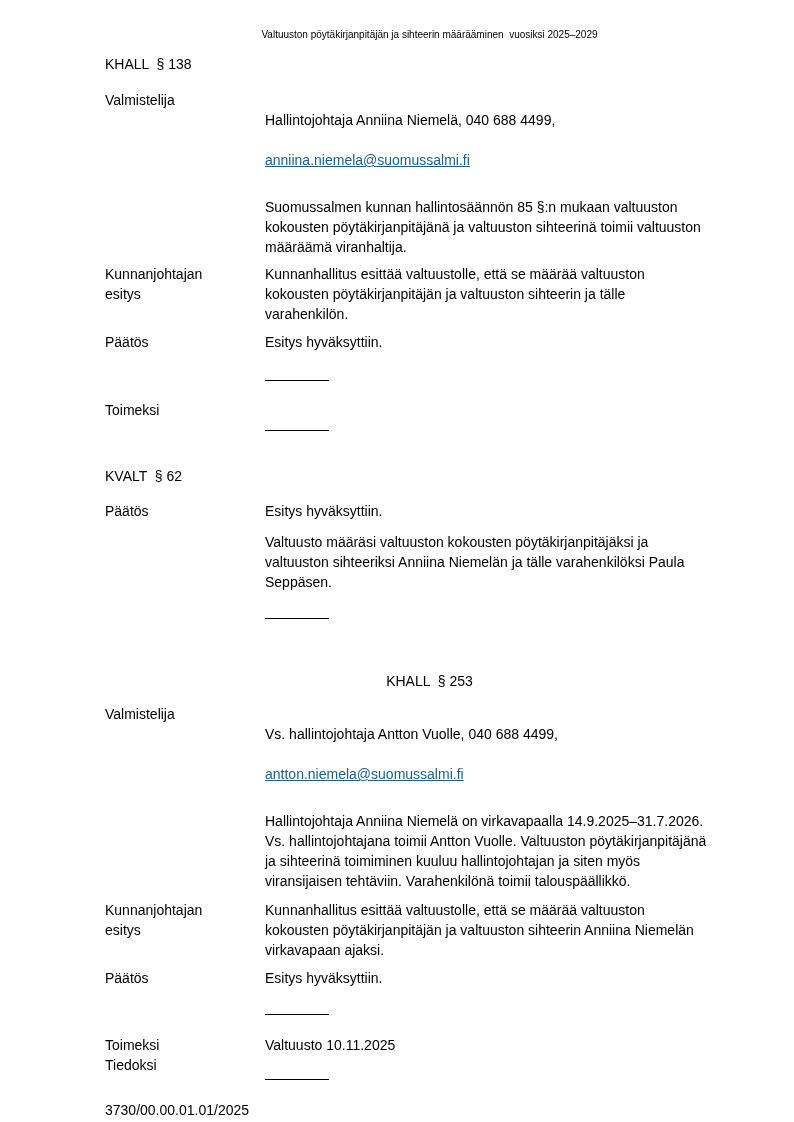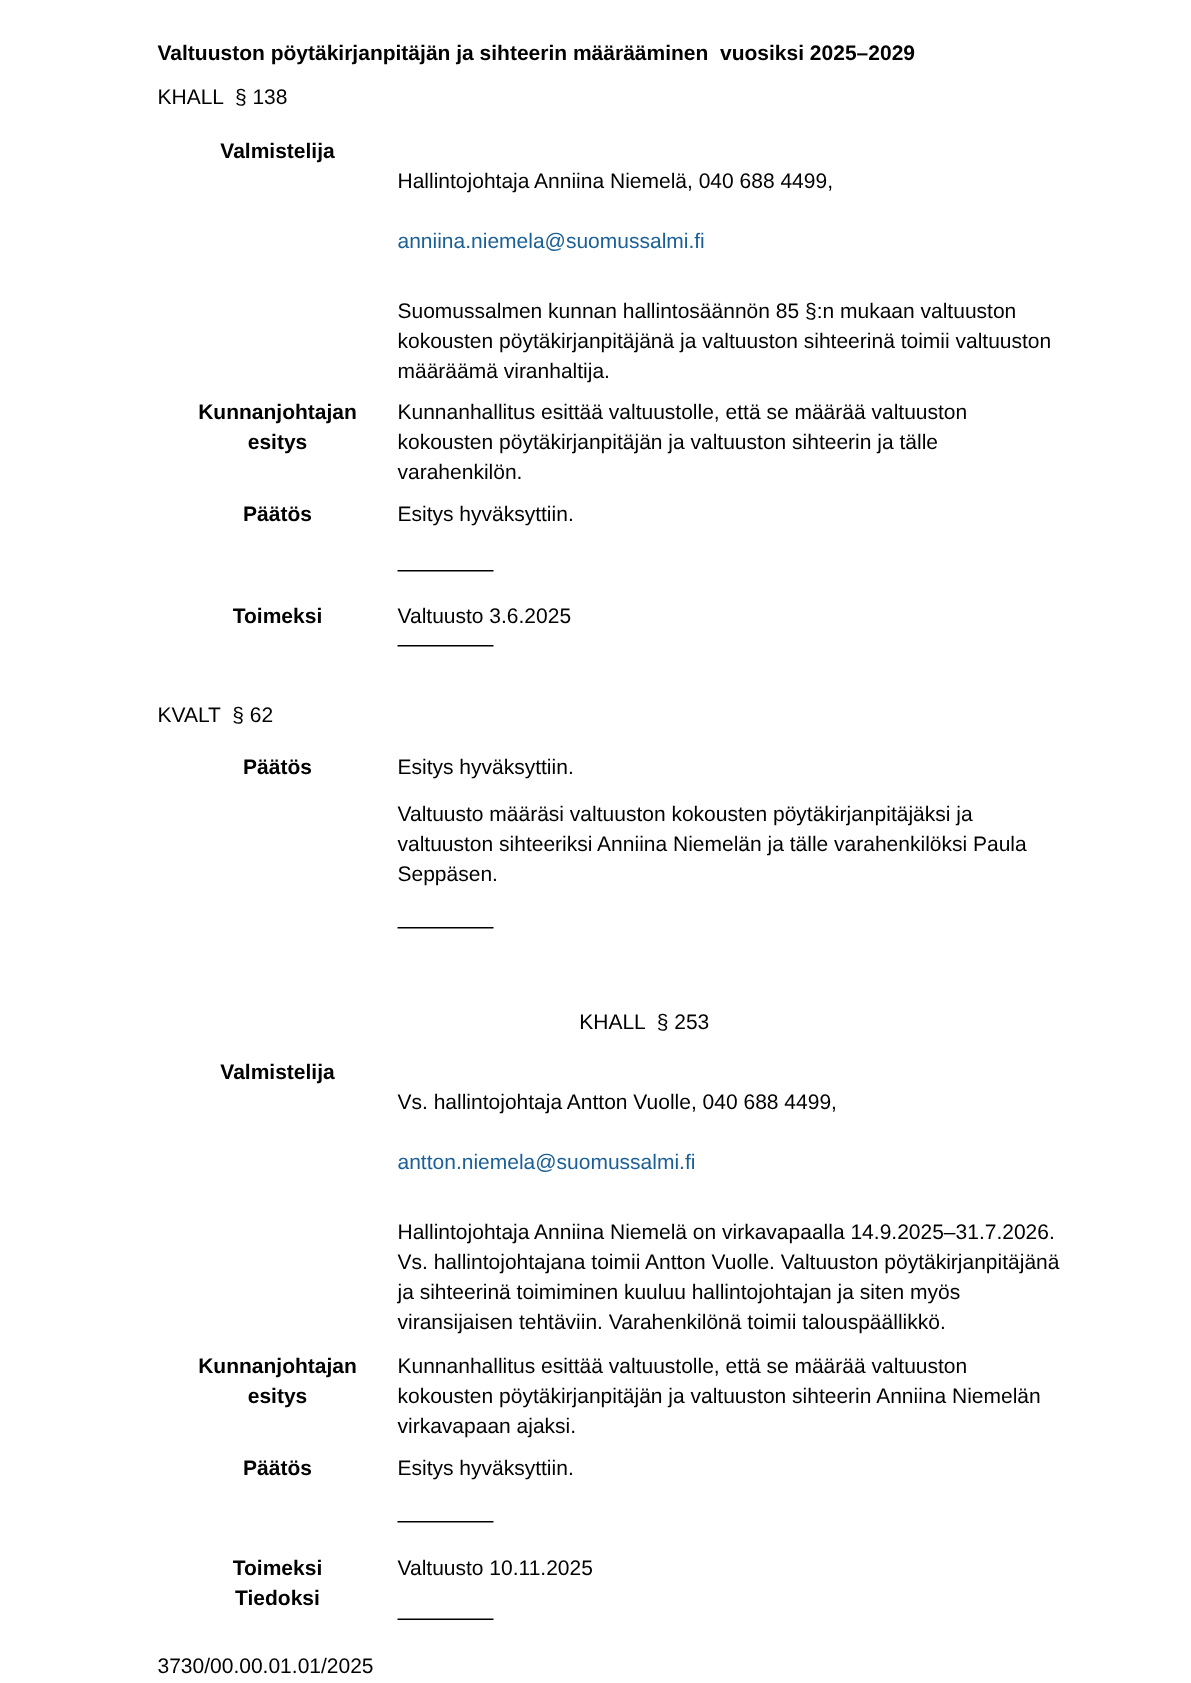--- a/index.html
+++ b/index.html
@@ -10,39 +10,40 @@
     height: 1122px;
     background: #ffffff;
     padding: 25px 40px 0 105px;
     font-family: "Liberation Sans", "DejaVu Sans", sans-serif;
     font-size: 14px;
     line-height: 20px;
     color: #000000;
     overflow: hidden;
   }
   .title {
-    font-size: 14px;
-    font-weight: bold;
+    font-size: 10px;
+    font-weight: normal;
     white-space: pre-wrap;
+    text-align: center;
   }
   .heading { white-space: pre-wrap; }
   .row { display: flex; align-items: flex-start; }
   .label {
     width: 160px;
     flex: 0 0 160px;
-    font-weight: bold;
+    font-weight: normal;
     white-space: pre-line;
-    text-align: center;
   }
   .content {
     width: 495px;
     white-space: pre-line;
   }
   .email {
     color: #1a5f96;
+    text-decoration: underline;
     cursor: pointer;
   }
   .sep {
     width: 64px;
     height: 0;
     border-top: 1px solid #000000;
     margin-left: 160px;
   }
   
   .mt4  { margin-top: 4px; }
@@ -95,21 +96,20 @@
 
   <div class="row mt8">
     <div class="label">Päätös</div>
     <div class="content">Esitys hyväksyttiin.</div>
   </div>
 
   <div class="sep mt28"></div>
 
   <div class="row mt19">
     <div class="label">Toimeksi</div>
-    <div class="content">Valtuusto 3.6.2025</div>
   </div>
 
   <div class="sep mt10"></div>
 
   <div class="heading mt35">KVALT  § 62</div>
 
   <div class="row mt15">
     <div class="label">Päätös</div>
     <div class="content">Esitys hyväksyttiin.</div>
   </div>

